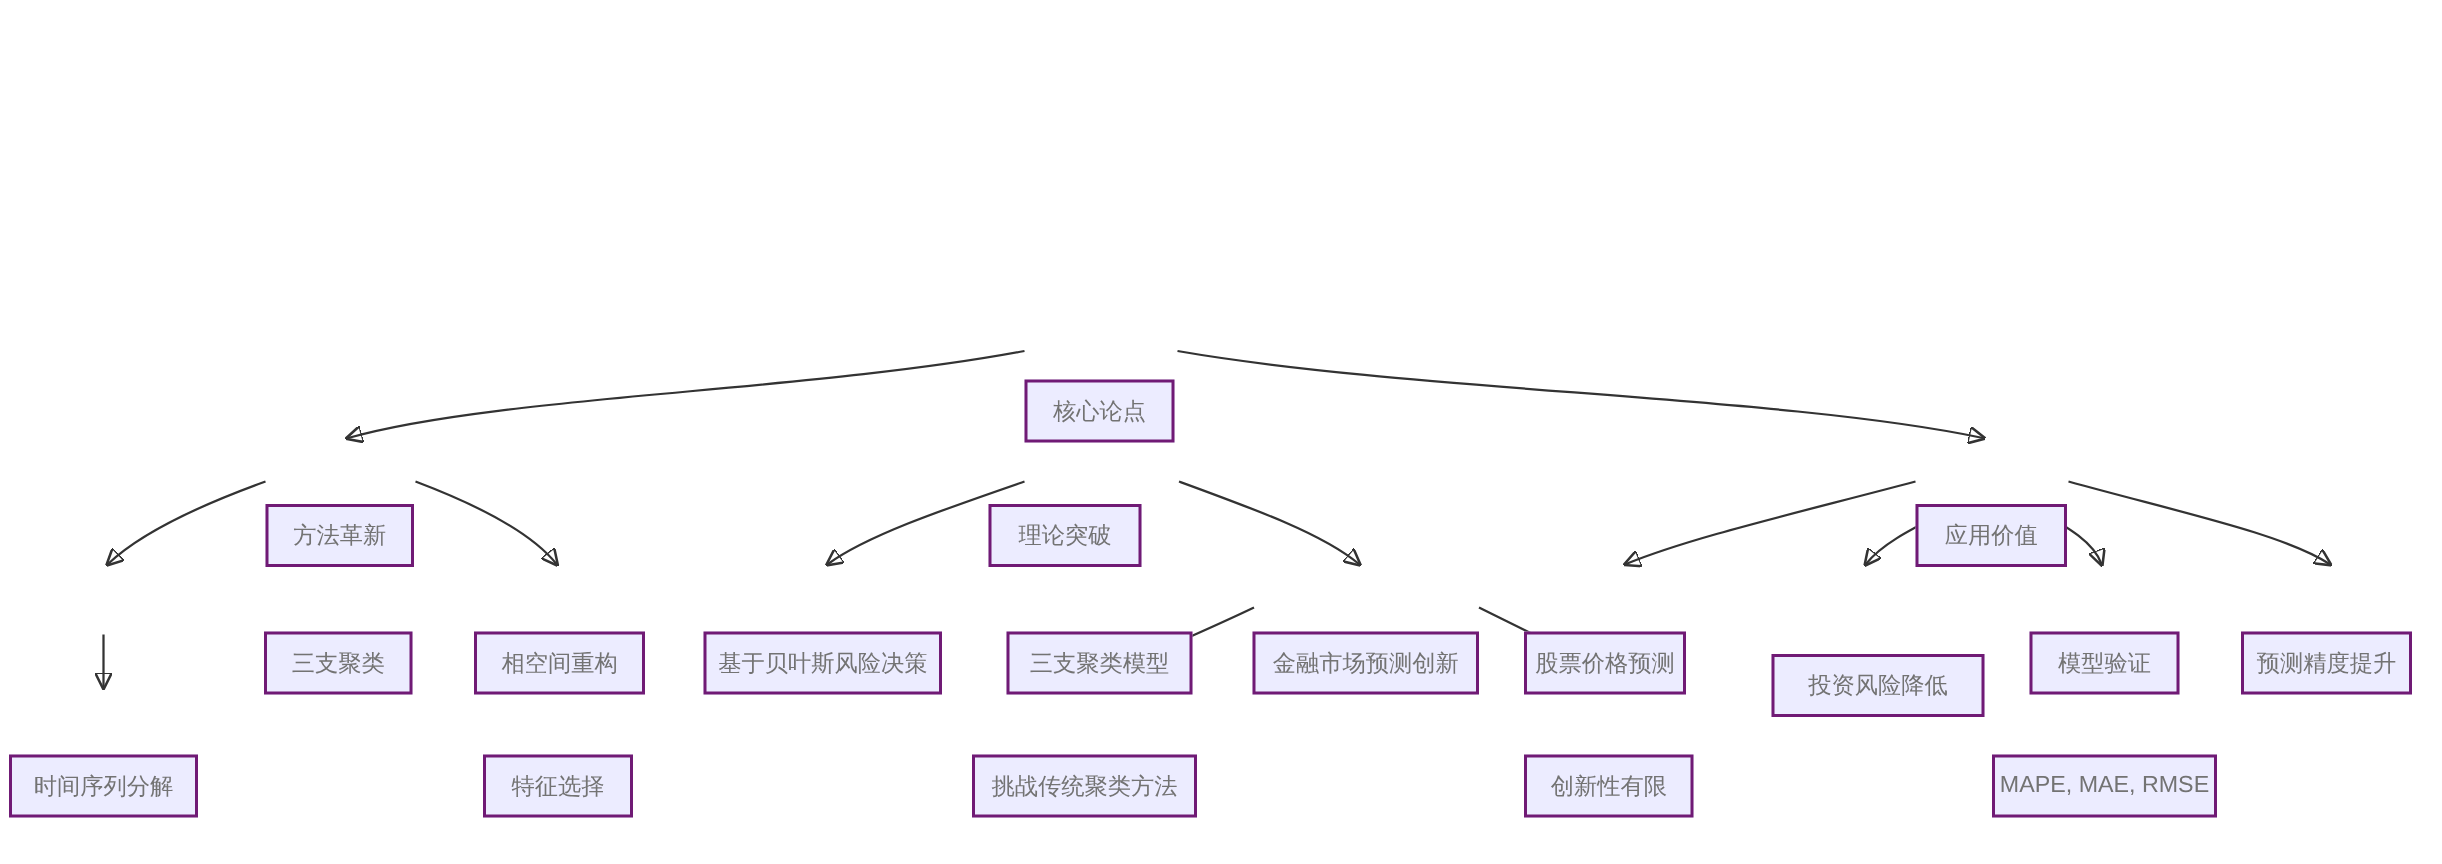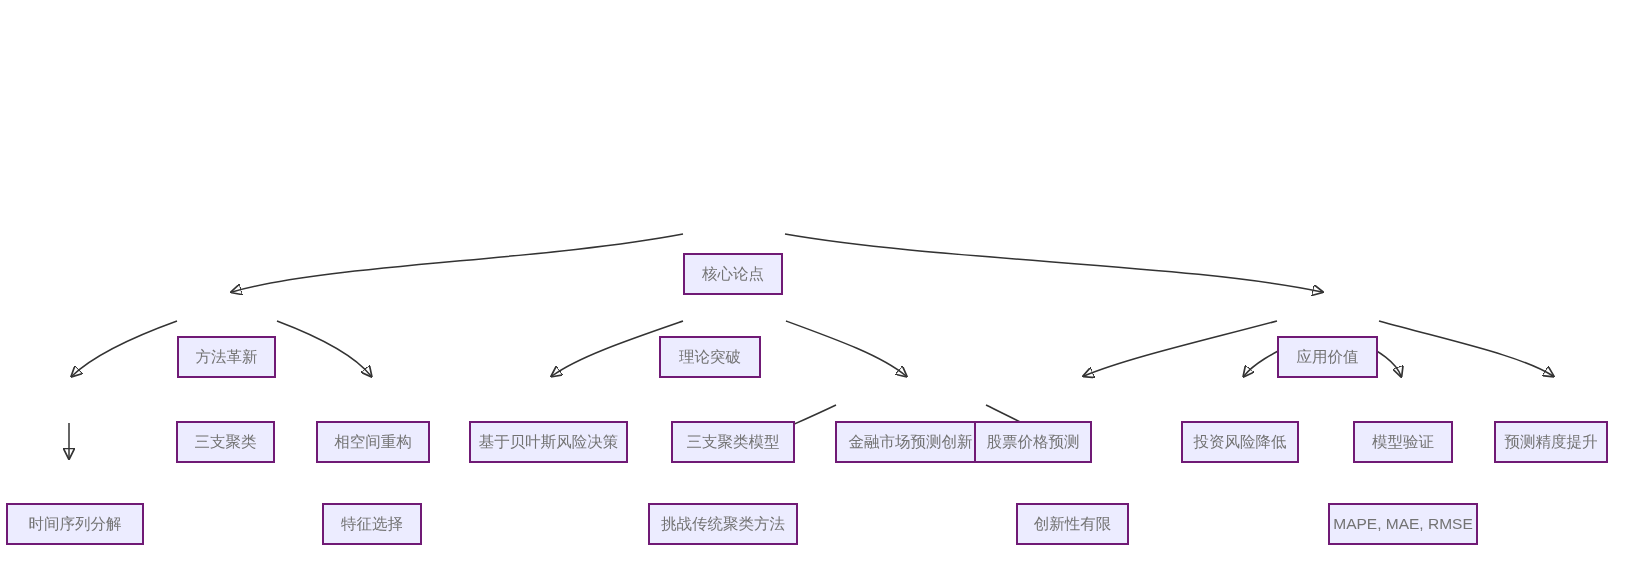--- a/index.html
+++ b/index.html
@@ -84,24 +84,24 @@
 
   <div class="node" style="left:177px;top:296px;width:99px">方法革新</div>
   <div class="node" style="left:659px;top:296px;width:102px">理论突破</div>
   <div class="node" style="left:1277px;top:296px;width:101px">应用价值</div>
 
   <div class="node" style="left:176px;top:381px;width:99px">三支聚类</div>
   <div class="node" style="left:316px;top:381px;width:114px">相空间重构</div>
   <div class="node" style="left:469px;top:381px;width:159px">基于贝叶斯风险决策</div>
   <div class="node" style="left:835px;top:381px;width:151px">金融市场预测创新</div>
   <div class="node" style="left:671px;top:381px;width:124px">三支聚类模型</div>
-  <div class="node" style="left:974px;top:381px;width:118px">股票价格预测</div>
-  <div class="node" style="left:1181px;top:381px;width:118px">投资风险降低</div>
+  <div class="node" style="left:1016px;top:381px;width:108px">股票价格预测</div>
+  <div class="node" style="left:1181px;top:396px;width:142px">投资风险降低</div>
   <div class="node" style="left:1353px;top:381px;width:100px">模型验证</div>
   <div class="node" style="left:1494px;top:381px;width:114px">预测精度提升</div>
 
-  <div class="node" style="left:6px;top:463px;width:138px">时间序列分解</div>
+  <div class="node" style="left:6px;top:463px;width:126px">时间序列分解</div>
   <div class="node" style="left:322px;top:463px;width:100px">特征选择</div>
   <div class="node" style="left:1016px;top:463px;width:113px">创新性有限</div>
   <div class="node" style="left:648px;top:463px;width:150px">挑战传统聚类方法</div>
   <div class="node" style="left:1328px;top:463px;width:150px">MAPE, MAE, RMSE</div>
 
 </div>
 
 </body></html>

